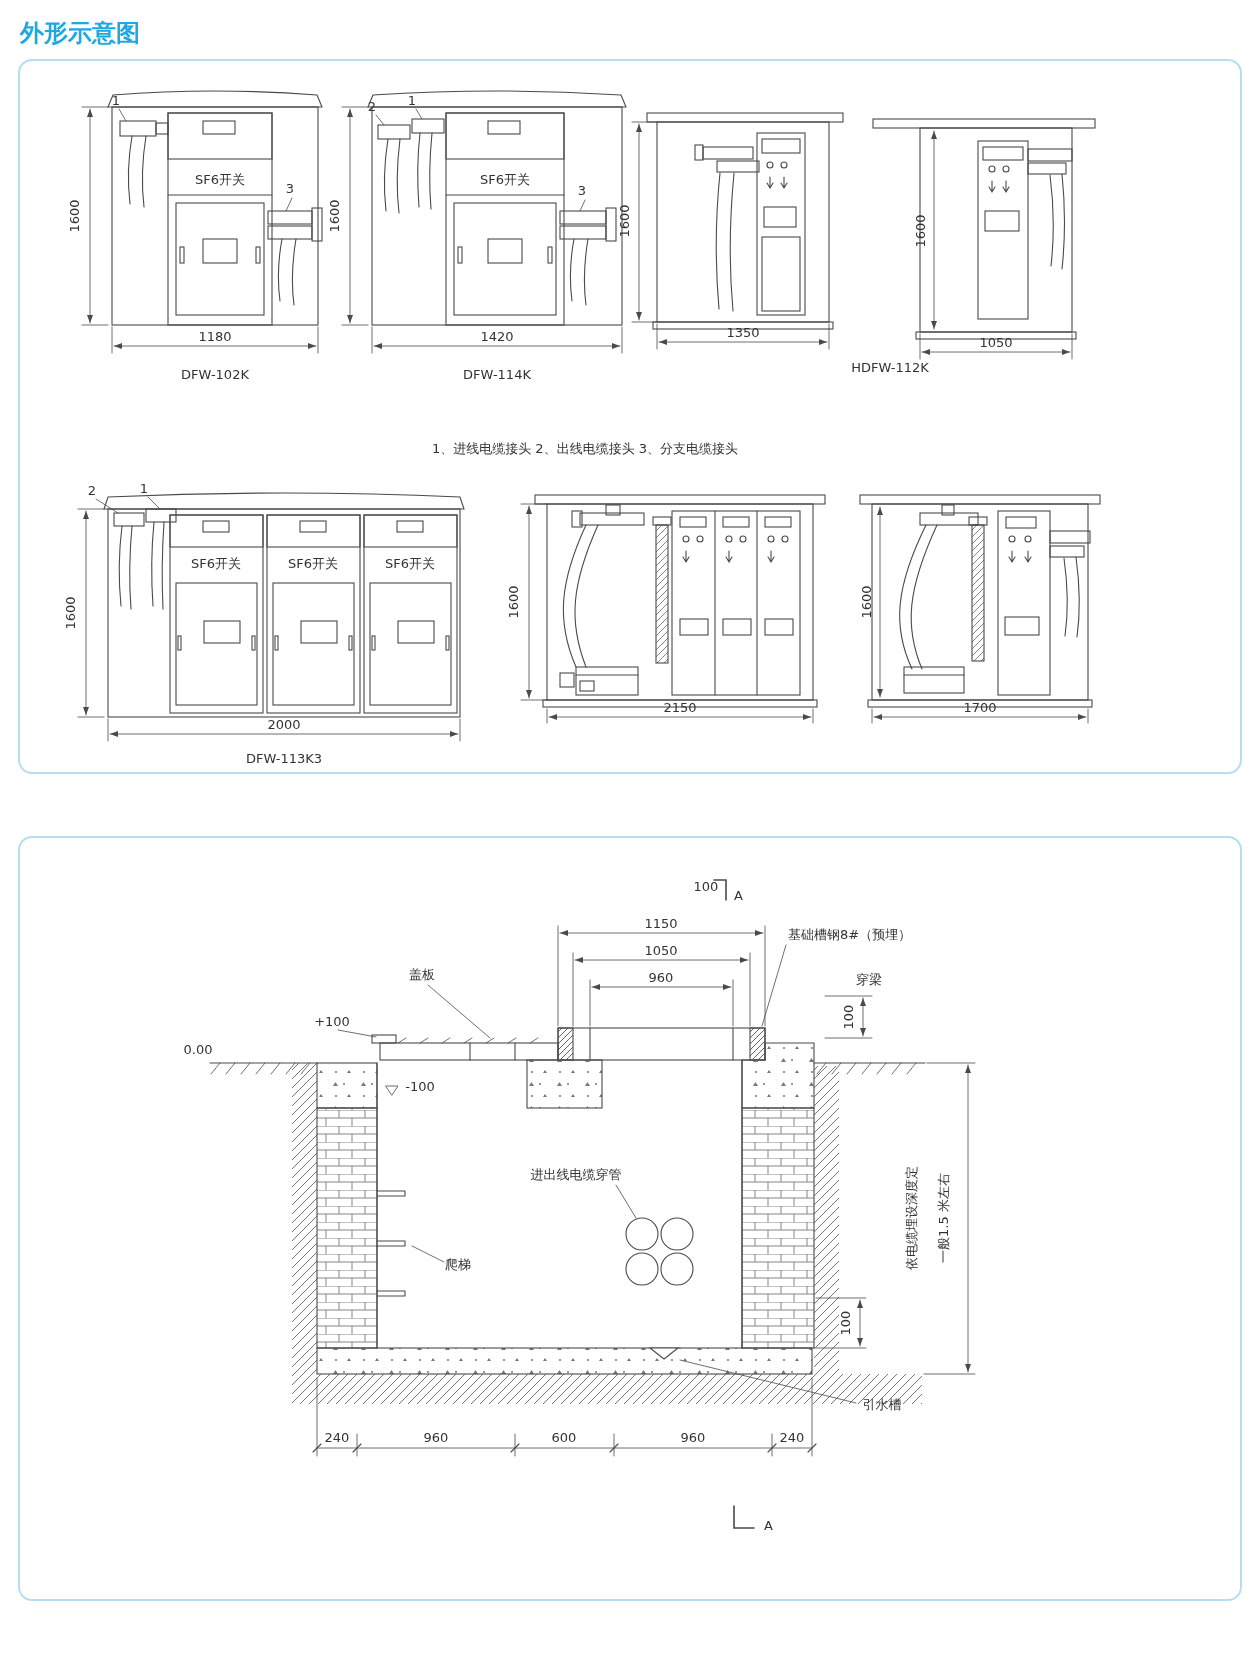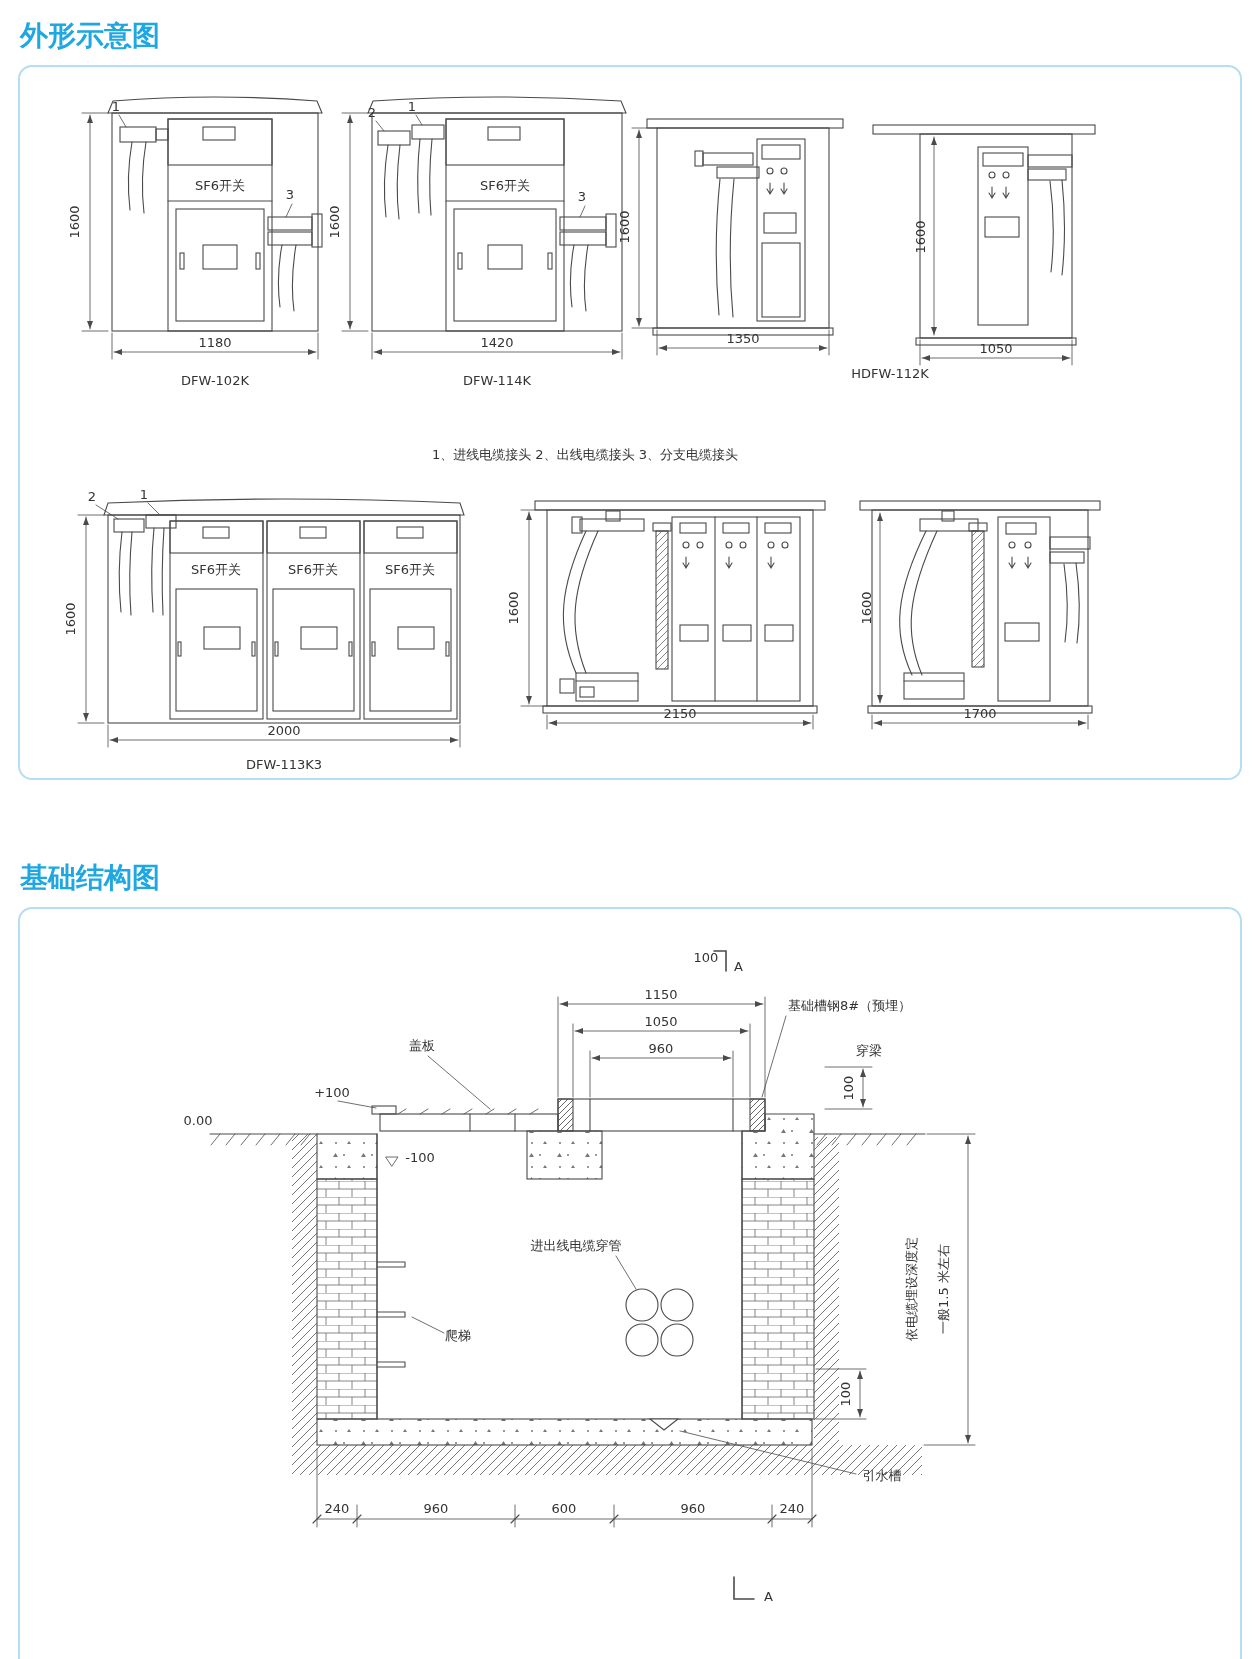--- a/index.html
+++ b/index.html
@@ -1,17 +1,17 @@
 <!DOCTYPE html>
 <html><head>
 <meta charset="utf-8">
 <style>
   html,body{margin:0;padding:0;background:#fff;}
   body{width:1260px;font-family:"DejaVu Sans","Liberation Sans",sans-serif;color:#333;}
-  .section-title{font-size:28px;font-weight:bold;color:#1ea7e0;padding:17px 0 10px 20px;}
+  .section-title{font-size:24px;font-weight:bold;color:#1ea7e0;padding:17px 0 10px 20px;}
   .panel{margin:0 18px;border:2px solid #b5ddf3;border-radius:14px;background:#fff;overflow:hidden;}
   .gap{height:62px;}
   svg{display:block;margin:0 auto;}
   g.draw{stroke:#4a4a4a;stroke-width:1.1;fill:none;stroke-linecap:round;}
   g.draw text{stroke:none;fill:#333;font-family:"DejaVu Sans","Liberation Sans",sans-serif;font-size:13px;}
   text.t14{font-size:14px;}
   text.t15{font-size:15px;}
   text.t16{font-size:16px;}
   .thin{stroke-width:0.8;}
 </style>
@@ -319,21 +319,20 @@
           <line x1="854" y1="656" x2="1066" y2="656" class="thin" marker-start="url(#as)" marker-end="url(#ae)"></line>
           <text x="960" y="651" text-anchor="middle">1700</text>
         </g>
 
       </g>
     </svg>
   </div>
 
   <div class="gap"></div>
 
-  <div class="section-title">基础结构图</div>
 
   <div class="panel">
     <svg width="1220" height="761" viewBox="0 0 1220 761">
       <defs>
         <marker id="fae" markerWidth="10" markerHeight="8" refX="8" refY="4" orient="auto" markerUnits="userSpaceOnUse">
             <path d="M0,1 L8,4 L0,7 Z" fill="#4a4a4a" stroke="none"></path>
           </marker>
         <marker id="fas" markerWidth="10" markerHeight="8" refX="0" refY="4" orient="auto" markerUnits="userSpaceOnUse">
             <path d="M8,1 L0,4 L8,7 Z" fill="#4a4a4a" stroke="none"></path>
           </marker>

